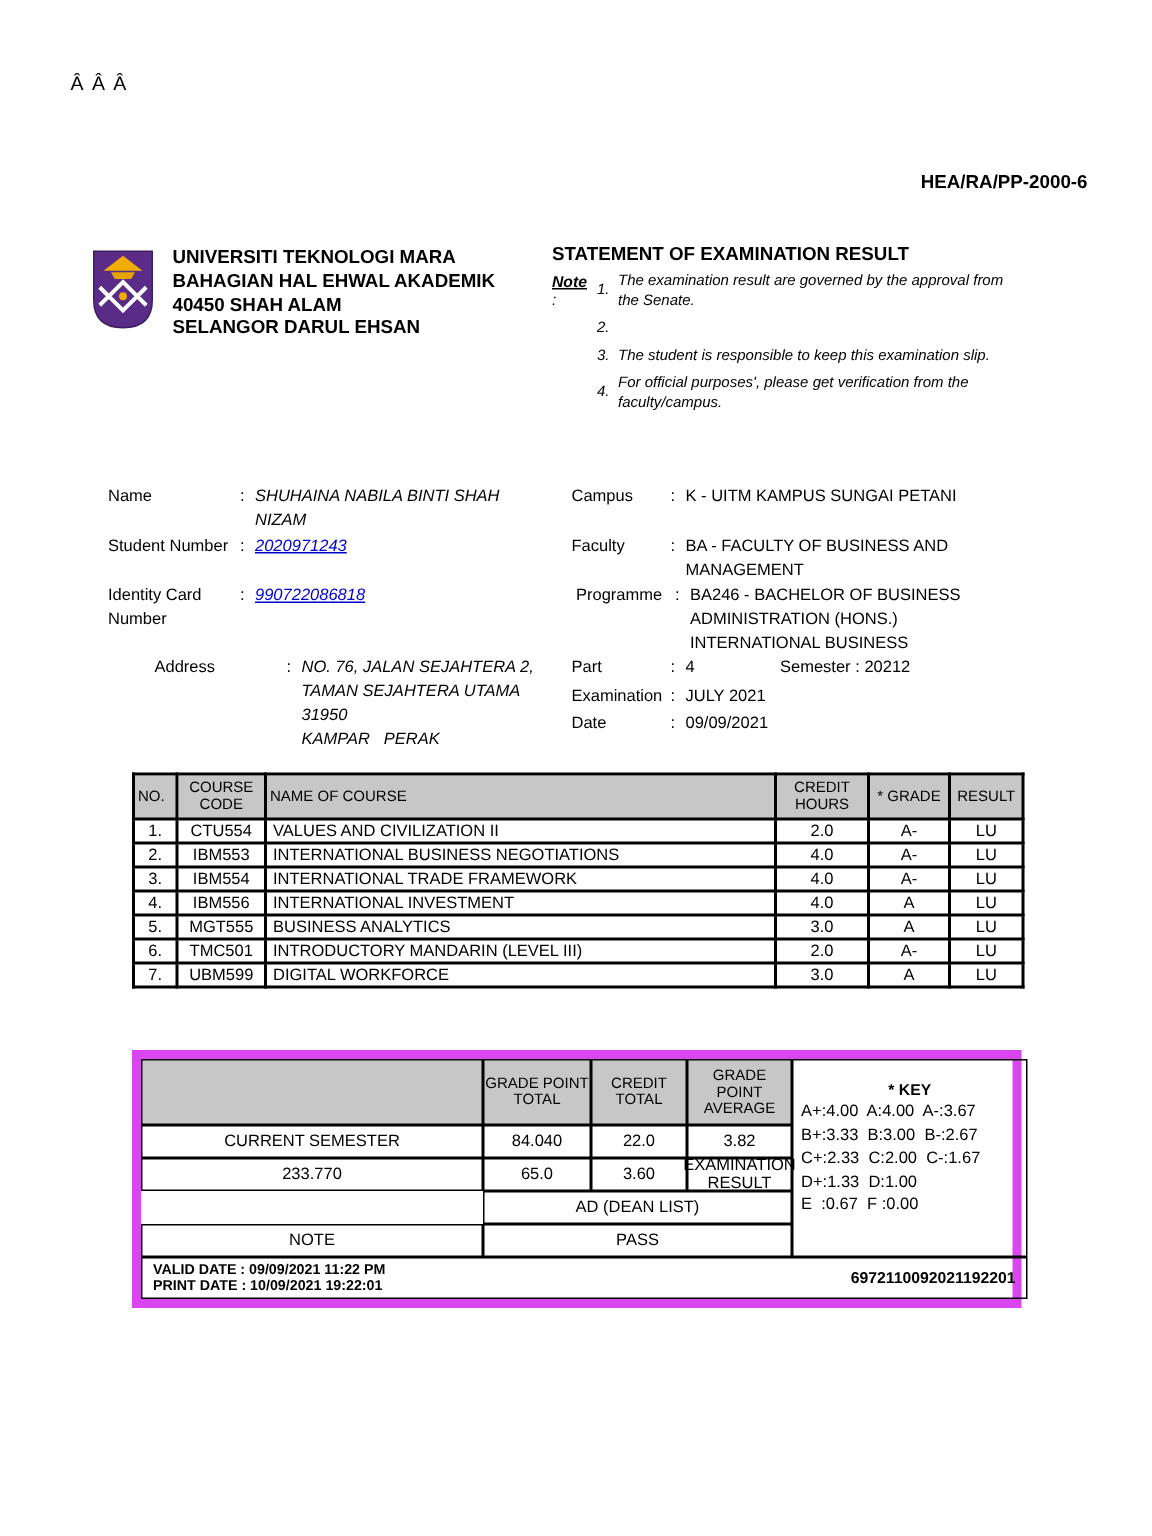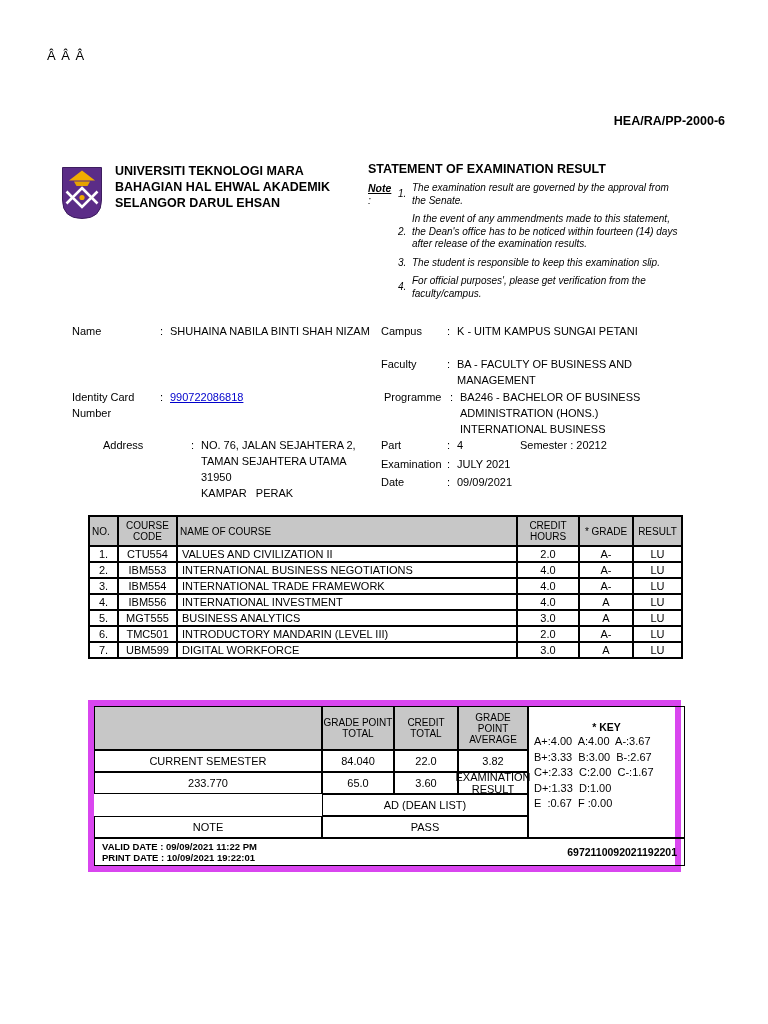--- a/index.html
+++ b/index.html
@@ -26,21 +26,21 @@
   .note-num { width:14px; flex:0 0 14px; }
   .note-text { white-space:pre-line; }
 
   
   .inforow { position:absolute; font-size:11px; line-height:16px; }
   .lbl, .sep, .val { display:inline-block; vertical-align:top; }
   .ileft .lbl { width:88px; }
   .ileft .sep { width:10px; }
   .iright .lbl { width:66px; }
   .iright .sep { width:10px; }
-  .ileft .val { width:200px; }
+  .ileft .val { width:200px;font-style:italic; }
   .iright .val { width:208px; }
   .pre { white-space:pre; }
   .link { color:#0000cc; text-decoration:underline; }
   .sem-abs { position:absolute; left:139px; top:0; white-space:nowrap; }
 
   
   .courses { position:absolute; left:88px; top:515px; width:593px; border-collapse:collapse; table-layout:fixed; }
   .courses th, .courses td { border:2px solid #000; overflow:hidden; }
   .courses th { background:#c7c7c7; font-weight:normal; font-size:10px; line-height:11px; height:30px; padding:1px 2px; text-align:center; }
   .courses th.al { text-align:left; }
@@ -74,53 +74,54 @@
       <path d="M21 4.5 L34 14.5 H8 Z" fill="#f0ac00"></path>
       <path d="M13 15.5 h16 l-2.5 4.5 h-11 z" fill="#e6a300"></path>
       <path d="M21 22 l9.5 9.5 L21 41 l-9.5 -9.5 Z" fill="none" stroke="#ffffff" stroke-width="2.6"></path>
       <path d="M11.5 31.5 L5.5 25.5 M30.5 31.5 L36.5 25.5 M11.5 31.5 L5.5 37.5 M30.5 31.5 L36.5 37.5" stroke="#ffffff" stroke-width="2.6"></path>
       <circle cx="21" cy="31.5" r="2.6" fill="#f0ac00"></circle>
     </svg>
   </div>
   <div class="abs uni-lines">
     <div>UNIVERSITI TEKNOLOGI MARA</div>
     <div>BAHAGIAN HAL EHWAL AKADEMIK</div>
+    <div>40450 SHAH ALAM</div>
     <div>SELANGOR DARUL EHSAN</div>
   </div>
 
   <div class="abs stmt-title">STATEMENT OF EXAMINATION RESULT</div>
   <div class="abs note-label">
     <span class="u">Note</span><br>
     <span>:</span>
   </div>
   <div class="abs notes-list">
       <div class="note-item">
         <span class="note-num">1.</span>
         <span class="note-text">The examination result are governed by the approval from
 the Senate.</span>
       </div>
       <div class="note-item">
         <span class="note-num">2.</span>
-        <span class="note-text">In the event of any ammendments made to this statement,
-the Dean's office has to be noticed within fourteen (14) days
-after release of the examination results.</span>
       </div>
       <div class="note-item">
         <span class="note-num">3.</span>
         <span class="note-text">The student is responsible to keep this examination slip.</span>
       </div>
       <div class="note-item">
         <span class="note-num">4.</span>
         <span class="note-text">For official purposes', please get verification from the
 faculty/campus.</span>
       </div>
     </div>
 
   <div class="inforow ileft" style="left:72px; top:323px;">
     <span class="lbl">Name</span><span class="sep">:</span><span class="val">SHUHAINA NABILA BINTI SHAH NIZAM</span>
+  </div>
+  <div class="inforow ileft" style="left:72px; top:356px;">
+    <span class="lbl" style="width:88px;">Student Number</span><span class="sep">:</span><span class="val link">2020971243</span>
   </div>
   <div class="inforow ileft" style="left:72px; top:389px;">
     <span class="lbl" style="width:88px;">Identity Card Number</span><span class="sep">:</span><span class="val link">990722086818</span>
   </div>
   <div class="inforow ileft" style="left:72px; top:437px;margin-left:31px;">
     <span class="lbl">Address</span><span class="sep">:</span><span class="val pre">NO. 76, JALAN SEJAHTERA 2,
 TAMAN SEJAHTERA UTAMA
 31950
 KAMPAR   PERAK</span>
   </div>

